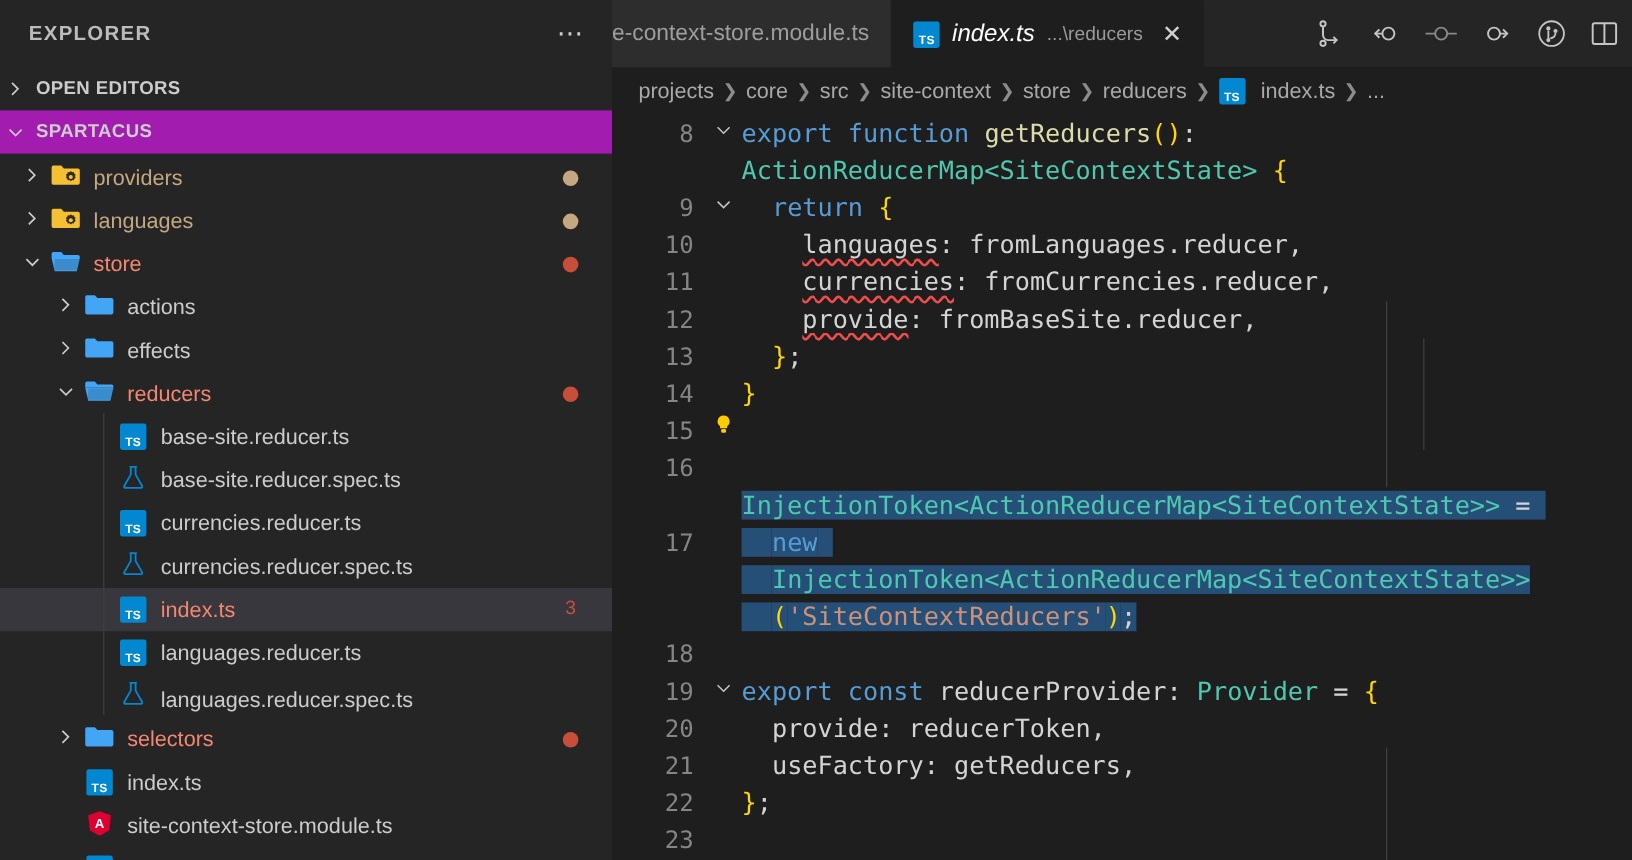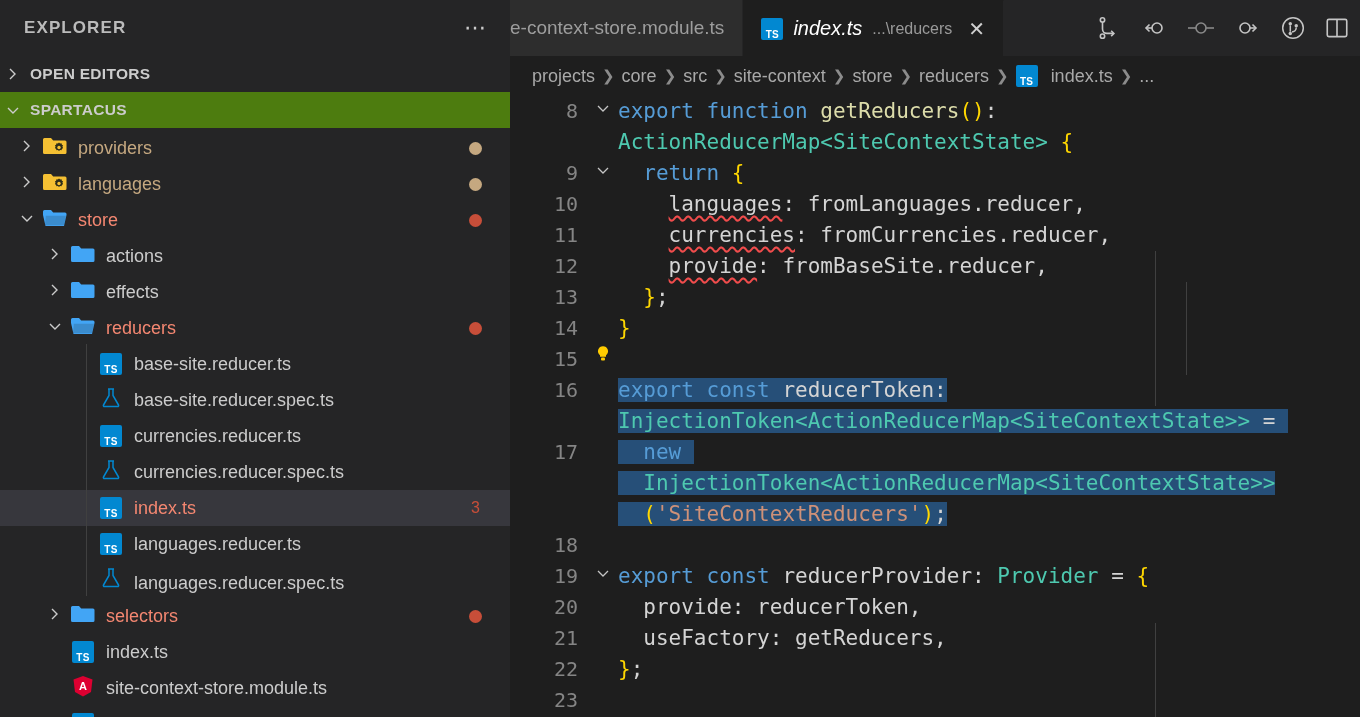--- a/index.html
+++ b/index.html
@@ -28,21 +28,21 @@
     color:#bbbbbb; font-size:17px; letter-spacing:1.1px;
     font-weight:700; flex:1;
   }
   .sb-dots { color:#cccccc; font-size:22px; letter-spacing:2px; line-height:10px; cursor:pointer; }
 
   .sb-section {
     height:36px; display:flex; align-items:center; gap:8px;
     padding-left:4px; color:#cccccc;
     font-size:15.5px; font-weight:bold; letter-spacing:.3px;
   }
-  .sb-section.spartacus { background:#4d7c0f; }
+  .sb-section.spartacus { background:#a21caf; }
   .chev { width:18px; height:18px; flex:0 0 18px; display:inline-block; position:relative; }
   .chev svg { display:block; }
 
   .tree { flex:1; overflow:hidden; position:relative; padding-top:2px; }
   .row {
     height:36px; display:flex; align-items:center;
     position:relative; cursor:pointer;
     font-size:18px; color:#cccccc; white-space:nowrap;
   }
   .row.selected { background:#37373d; }
@@ -522,21 +522,20 @@
           <span class="gutter">15</span>
           <span class="fold"><svg width="20" height="20" viewBox="0 0 20 20">
               <path d="M10 2.2 a5 5 0 0 1 3 9 v1.6 h-6 V11.2 a5 5 0 0 1 3 -9 Z" fill="#ffcc00"></path>
               <rect x="8" y="13.6" width="4" height="3" rx="1" fill="#ffcc00"></rect>
             </svg></span>
           <span class="ctext"></span>
         </div>
         <div class="cline">
           <span class="gutter">16</span>
           <span class="fold"></span>
-          <span class="ctext" style="display: inline;"><span class="kw sel">export </span><span class="kw sel">const </span><span class="plain sel">reducerToken</span><span class="plain sel">:</span></span>
         </div>
         <div class="cline">
           <span class="gutter"></span>
           <span class="fold"></span>
           <span class="ctext" style="display: inline;"><span class="typ sel">InjectionToken&lt;ActionReducerMap&lt;SiteContextState&gt;&gt;</span><span class="plain sel"> = </span></span>
         </div>
         <div class="cline">
           <span class="gutter">17</span>
           <span class="fold"></span>
           <span class="ctext" style="display: inline;"><span class="plain sel">  </span><span class="kw sel">new</span><span class="plain sel"> </span></span>

